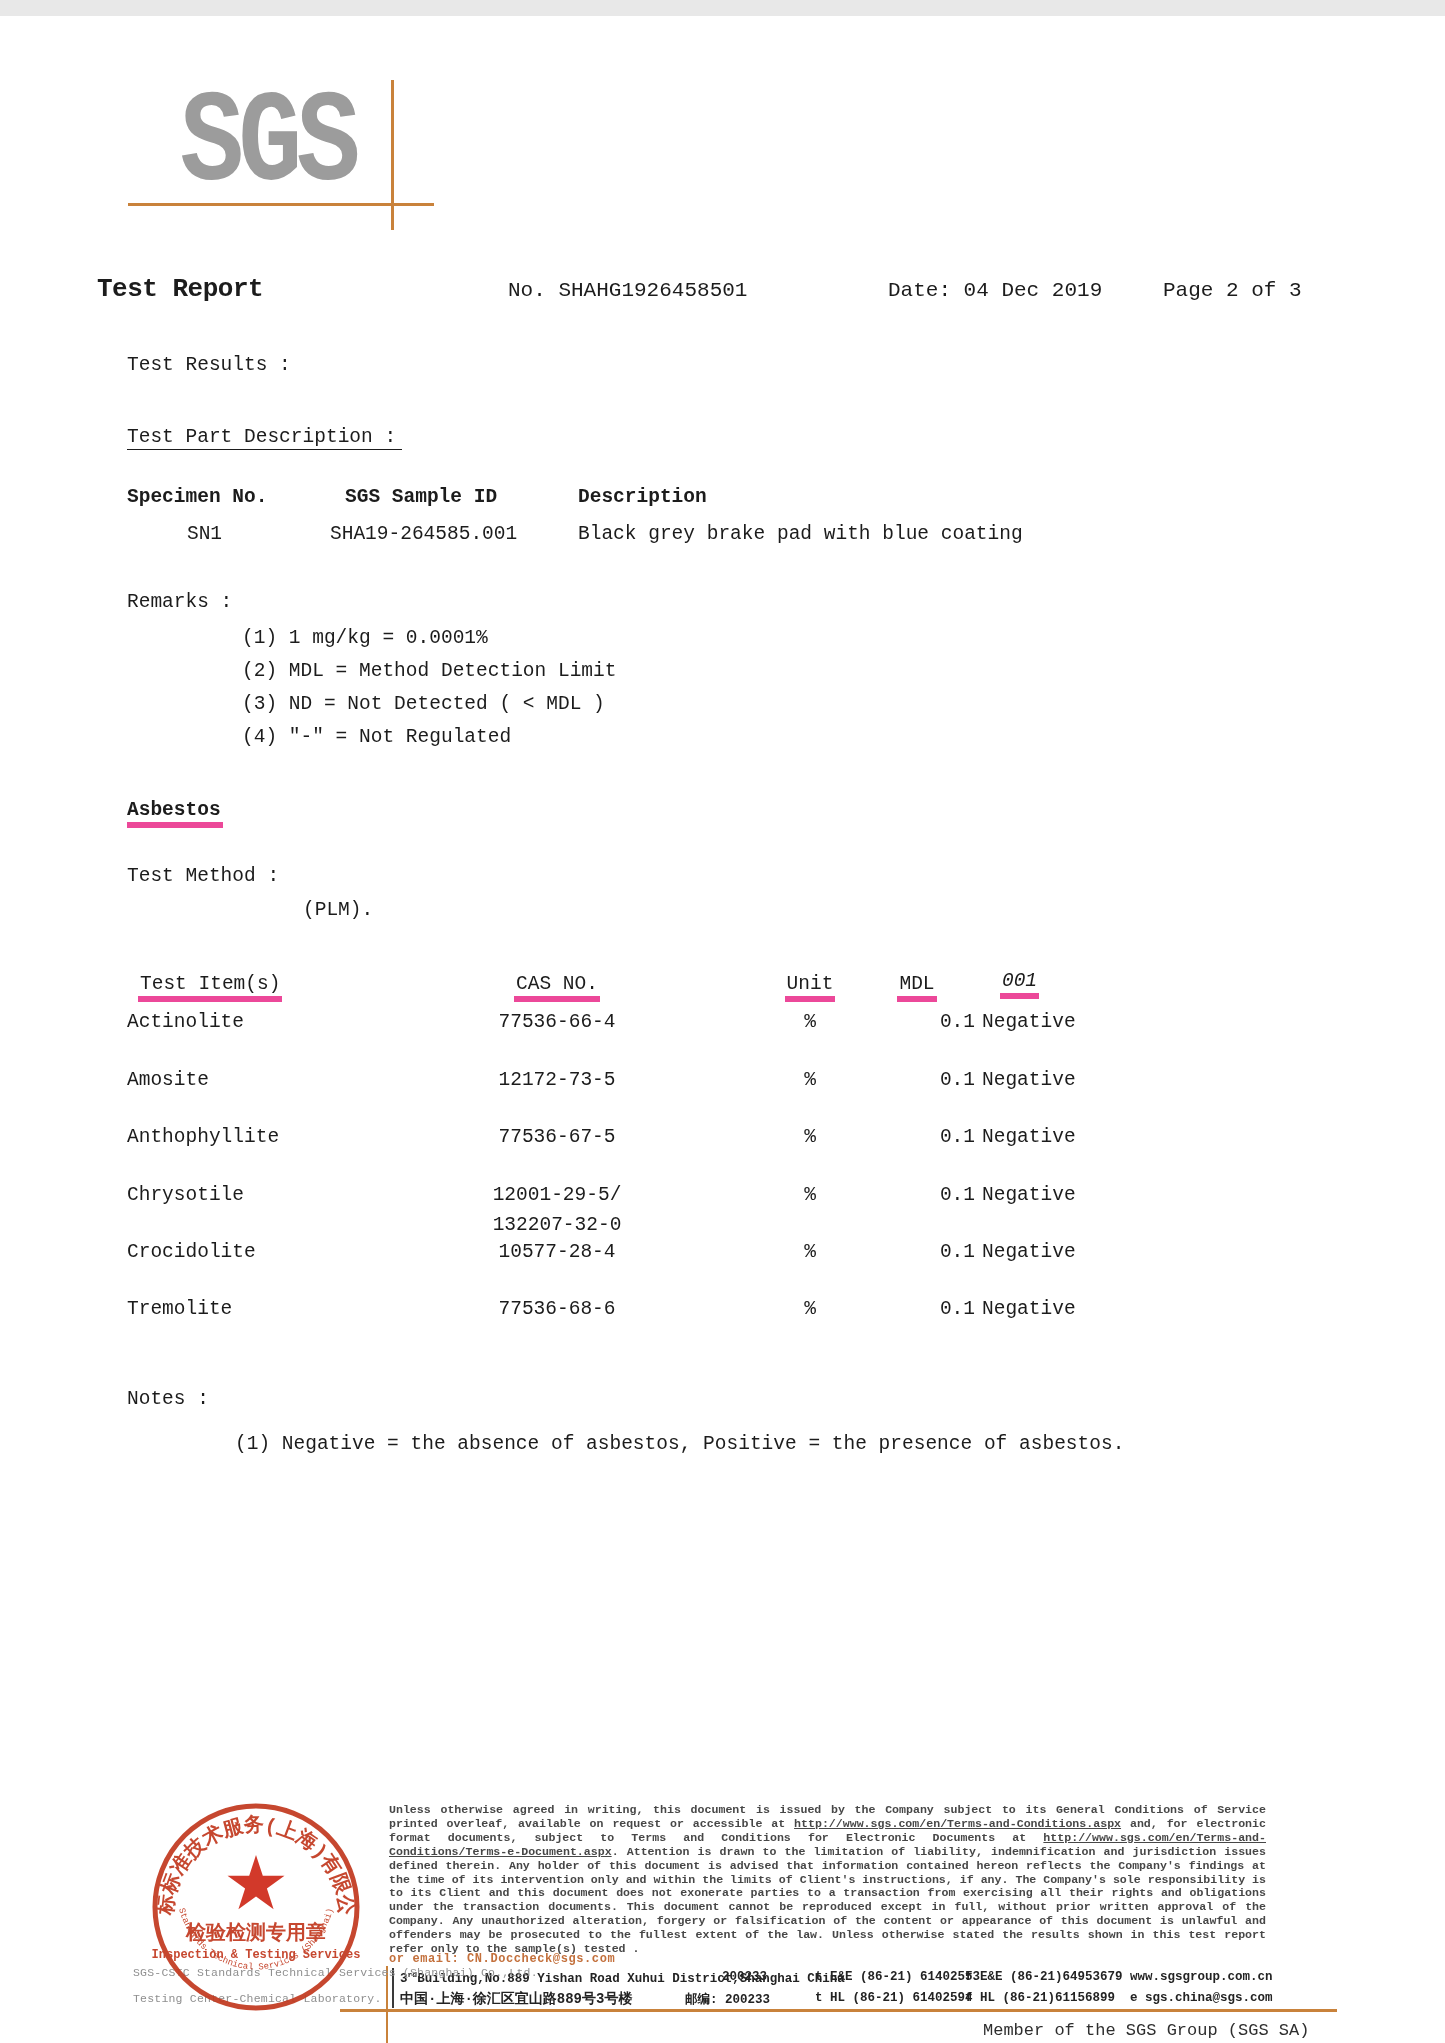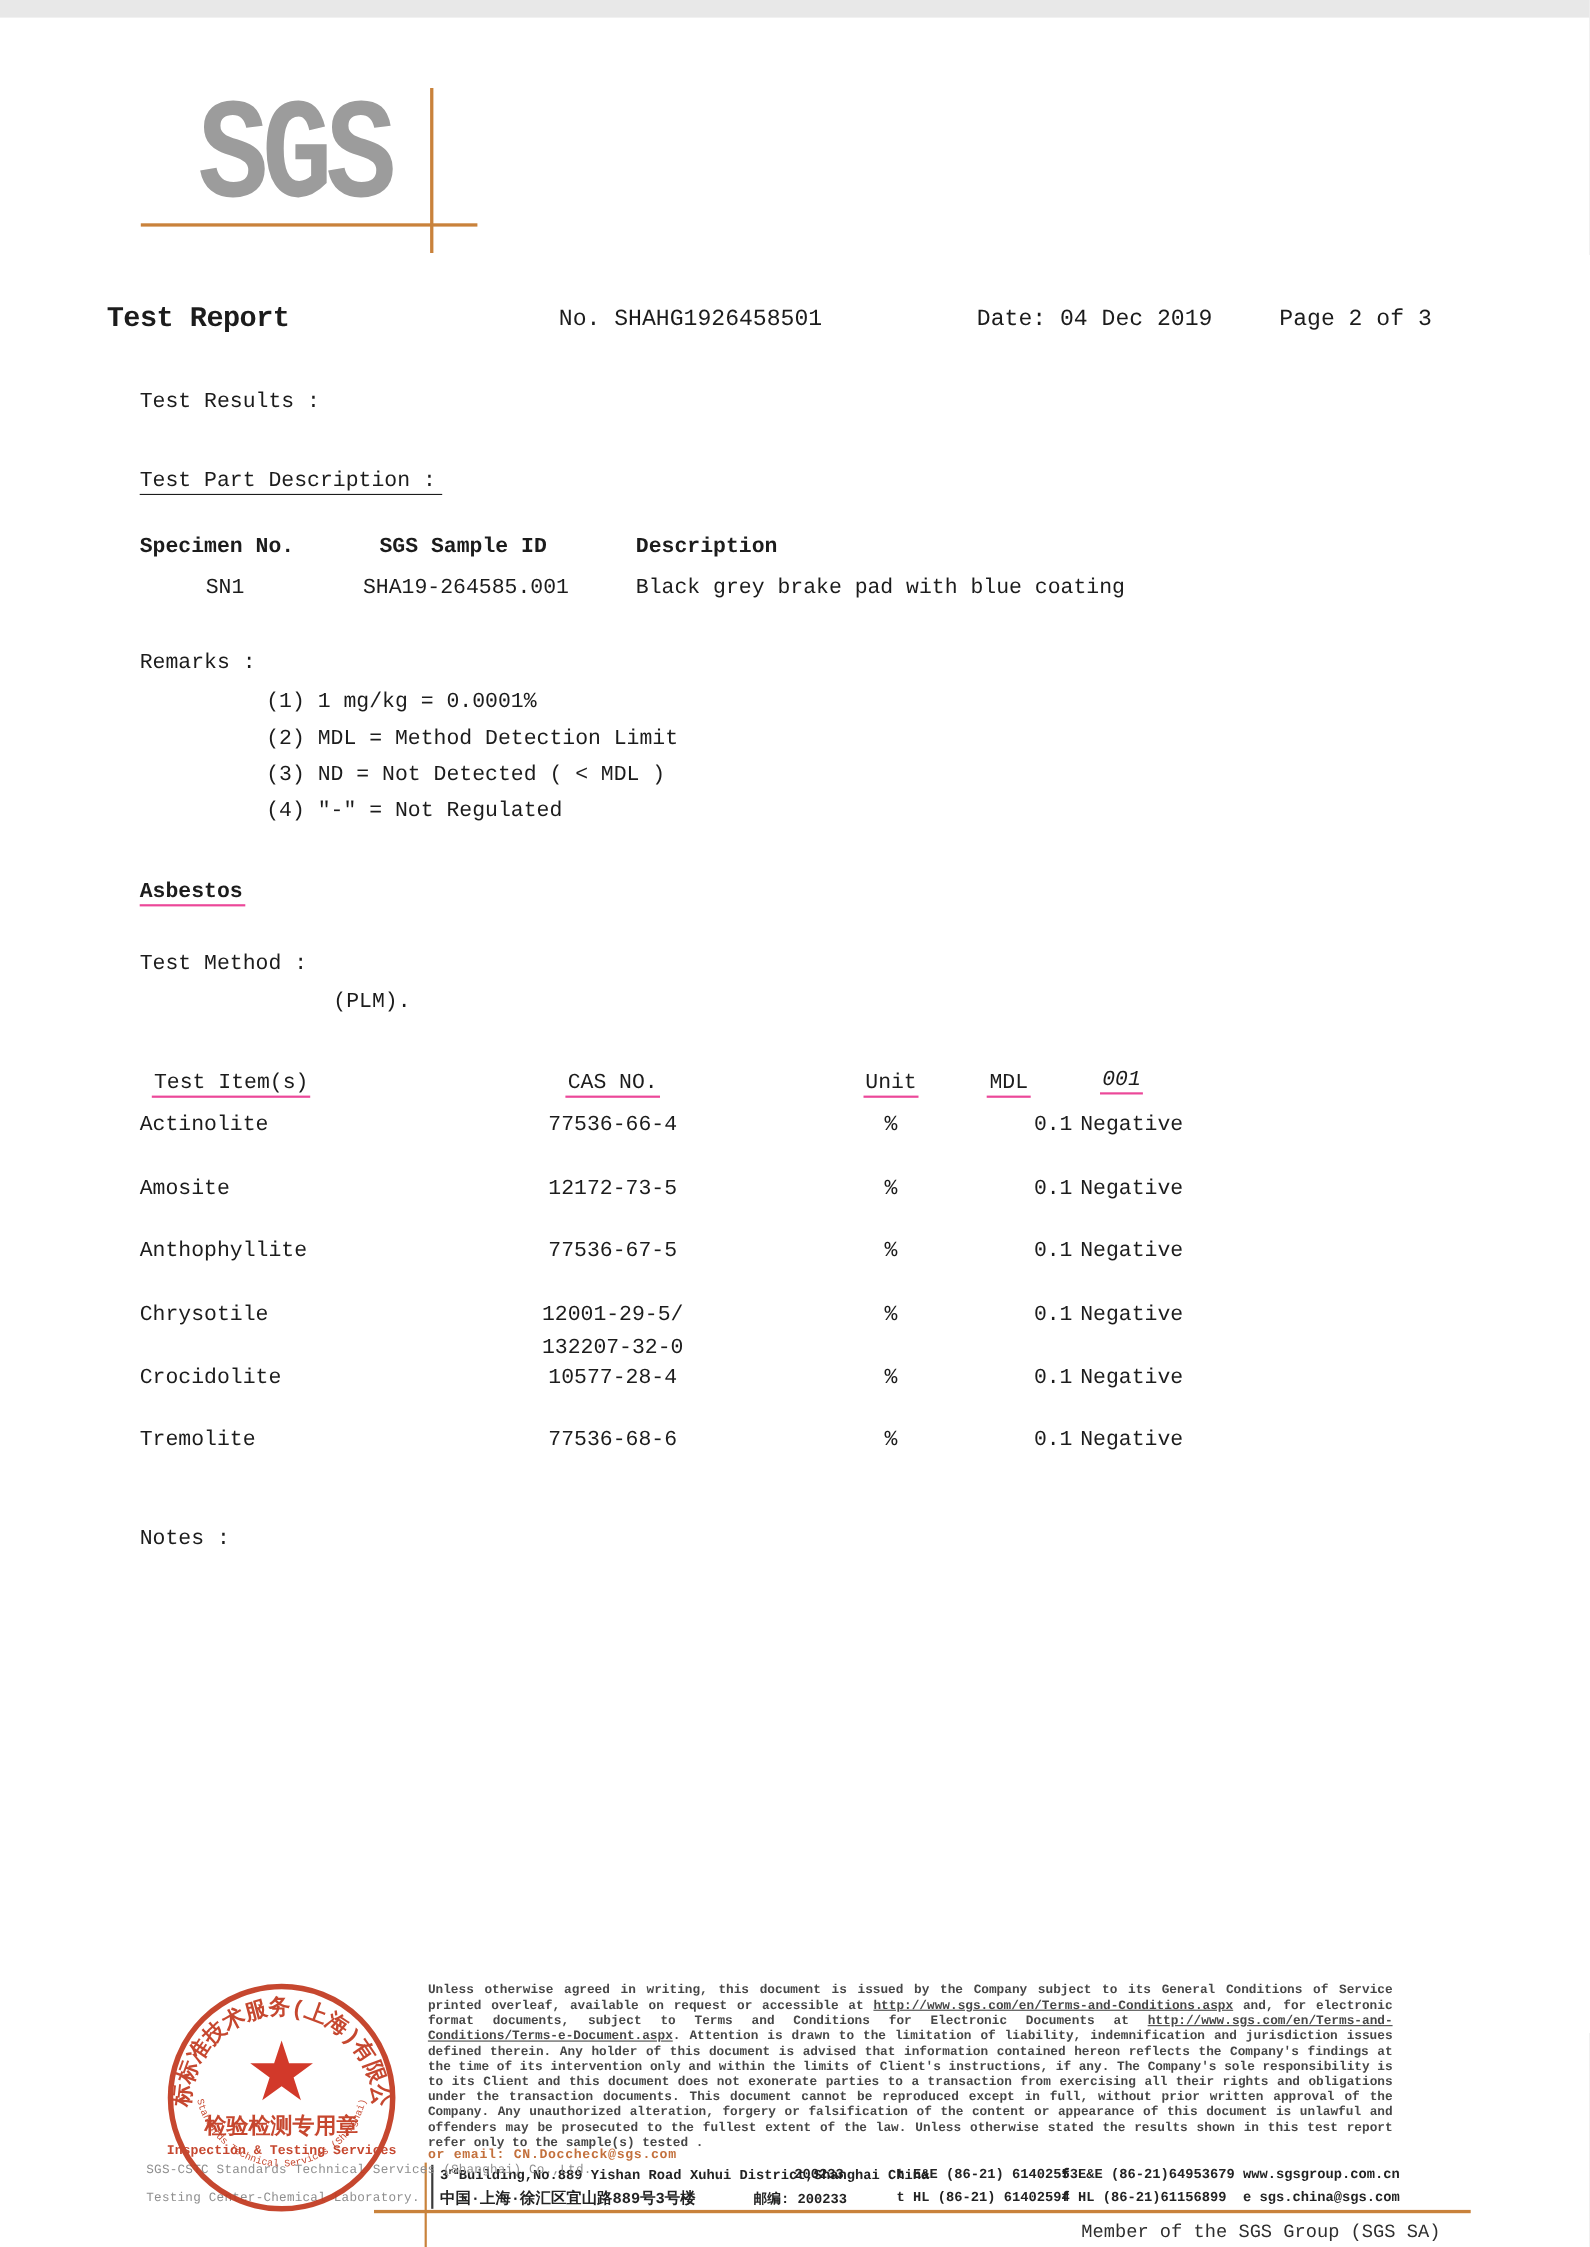--- a/index.html
+++ b/index.html
@@ -7,21 +7,21 @@
     position:relative; width:1445px; height:2043px; background:#ffffff;
     font-family:Liberation Mono, monospace; color:#1c1c1c;
     overflow:hidden; margin:16px auto;
   }
   .abs { position:absolute; }
   .b { font-weight:bold; }
   .body-txt { font-size:19.5px; }
   .meta-txt { font-size:21px; }
   .title-txt { font-size:26px; font-weight:bold; letter-spacing:-0.5px; }
   .ul15 { border-bottom:1.6px solid #1c1c1c; padding:0 6px 1px 0; }
-  .ul20 { border-bottom:2px solid #ec4899; padding:0 2px 1px 2px; }
+  .ul20 { border-bottom:6px solid #ec4899; padding:0 2px 1px 2px; }
   .logo-text {
     font-size:130px; line-height:118px; font-weight:bold; color:#9c9c9c;
     letter-spacing:-7px; transform:scaleX(0.82); transform-origin:left top;
   }
   .oline { background:#c9823b; }
   .col-item  { left:127px; width:300px; text-align:left; }
   .col-cas   { left:447px; width:220px; text-align:center; }
   .col-unit  { left:770px; width:80px;  text-align:center; }
   .col-mdl   { left:895px; width:80px;  text-align:right; }
   .col-res   { left:982px; width:200px; text-align:left; }
@@ -128,20 +128,21 @@
   <div class="abs body-txt col-mdl" style="top:1225px;">0.1</div>
   <div class="abs body-txt col-res" style="top:1225px;">Negative</div>
 
   <div class="abs body-txt col-item" style="top:1282px;">Tremolite</div>
   <div class="abs body-txt col-cas" style="top:1282px;">77536-68-6</div>
   <div class="abs body-txt col-unit" style="top:1282px;">%</div>
   <div class="abs body-txt col-mdl" style="top:1282px;">0.1</div>
   <div class="abs body-txt col-res" style="top:1282px;">Negative</div>
 
   <div class="abs body-txt" style="left:127px; top:1372px;">Notes :</div>
+  <div class="abs body-txt" style="left:235px; top:1417px;">(1) Negative = the absence of asbestos, Positive = the presence of asbestos.</div>
 
   <div class="abs gray-co" style="left:133px; top:1950px; z-index:1;">SGS-CSTC Standards Technical Services (Shanghai) Co.,Ltd.</div>
   <div class="abs gray-co" style="left:133px; top:1976px; z-index:1;">Testing Center-Chemical Laboratory.</div>
 
   <svg class="abs stamp-svg" style="left:148px; top:1783px; z-index:2;" width="216" height="216" viewBox="0 0 216 216">
     <defs>
       <path id="arcTop" d="M 24,116 A 84,84 0 1 1 192,116" fill="none"></path>
       <path id="arcBottom" d="M 30,104 A 79,79 0 0 0 186,104" fill="none"></path>
     </defs>
     <circle cx="108" cy="108" r="101" fill="none" stroke="#c23a20" stroke-width="5"></circle>

